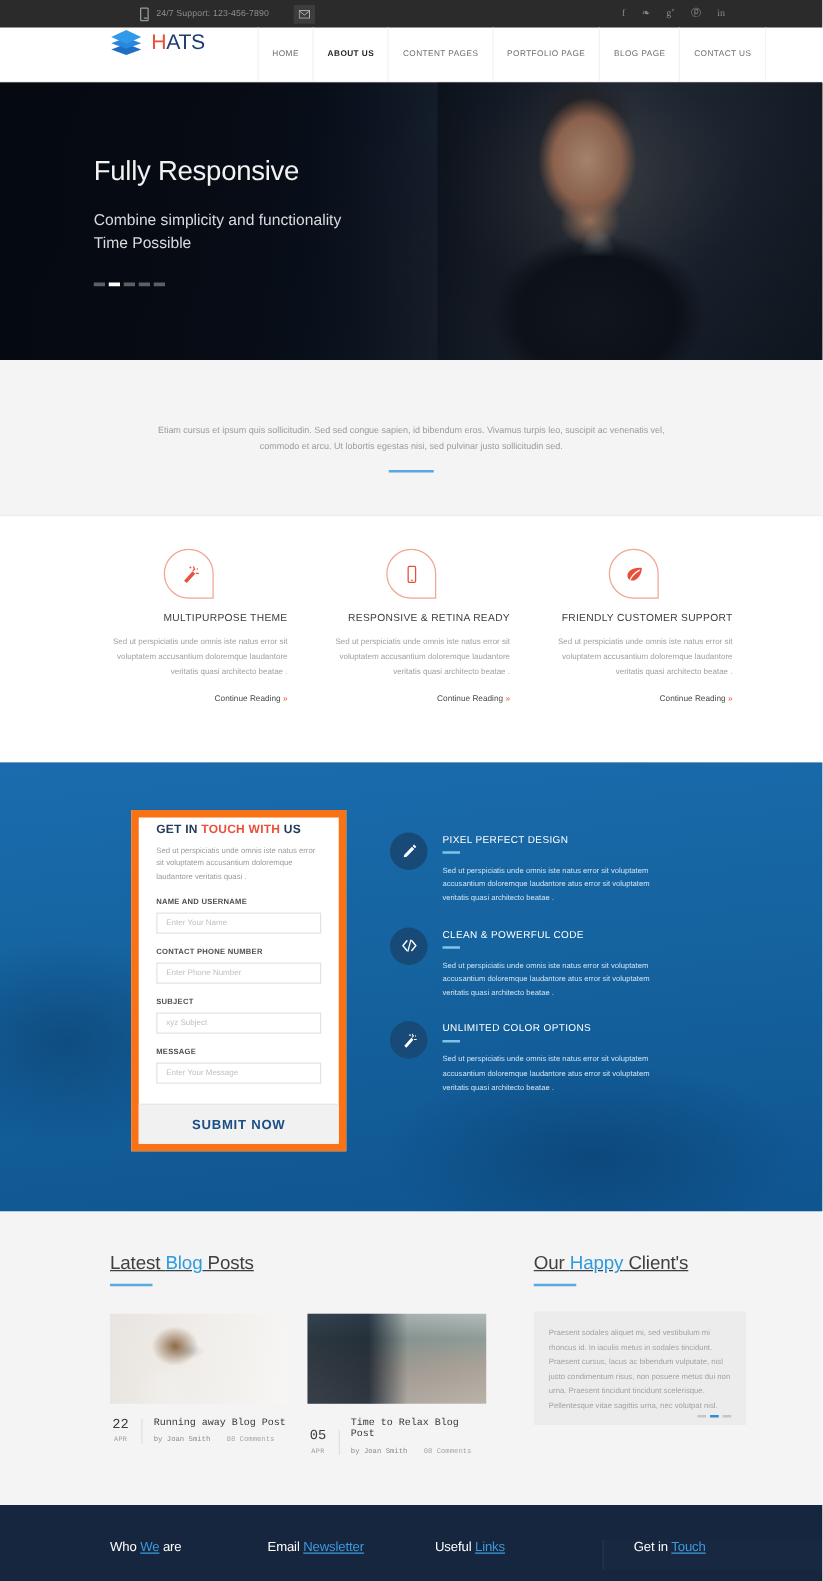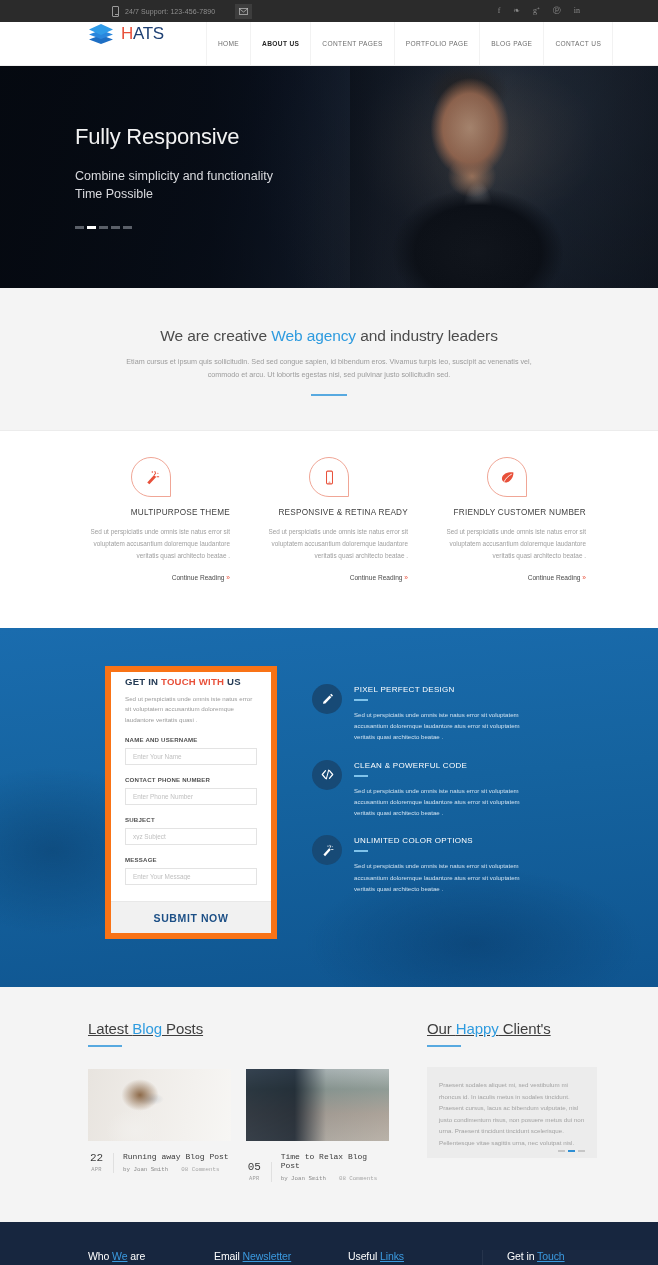--- a/index.html
+++ b/index.html
@@ -469,21 +469,20 @@
         <i></i>
         <i class="on"></i>
         <i></i>
         <i></i>
         <i></i>
       </div>
     </div>
   </div>
 
   <div class="intro">
-    <h2><span>We are creative </span><b>Web agency</b><span> and industry leaders</span></h2>
     <p>Etiam cursus et ipsum quis sollicitudin. Sed sed congue sapien, id bibendum eros. Vivamus turpis leo, suscipit ac venenatis vel, commodo et arcu. Ut lobortis egestas nisi, sed pulvinar justo sollicitudin sed.</p>
     <div class="rule"></div>
   </div>
 
   <div class="features">
     <div class="feat">
       <div class="feat-ic">
         <svg viewBox="0 0 20 20">
             <path d="M5 16 L13 7 L15.5 9.5 L7.5 18 Z" fill="#e8503a"></path>
             <path d="M13.5 6.5 L15 5 M16.5 9 L18.5 9 M14 3 L14.6 4.6" stroke="#e8503a" stroke-width="1.2" fill="none" stroke-linecap="round"></path>
@@ -506,21 +505,21 @@
       <p>Sed ut perspiciatis unde omnis iste natus error sit voluptatem accusantium doloremque laudantore veritatis quasi architecto beatae .</p>
       <a><span>Continue Reading</span> <em>»</em></a>
     </div>
     <div class="feat">
       <div class="feat-ic">
         <svg viewBox="0 0 20 20">
             <path d="M17 4 C9 3 3 7 3.5 12 C4 16 9 17 12.5 14 C16 11 17 7.5 17 4 Z" fill="#e8503a"></path>
             <path d="M15 6 C11 8 8 11 6 15" stroke="#fff" stroke-width="1.1" fill="none"></path>
           </svg>
       </div>
-      <h3>FRIENDLY CUSTOMER NUMBER</h3>
+      <h3>FRIENDLY CUSTOMER SUPPORT</h3>
       <p>Sed ut perspiciatis unde omnis iste natus error sit voluptatem accusantium doloremque laudantore veritatis quasi architecto beatae .</p>
       <a><span>Continue Reading</span> <em>»</em></a>
     </div>
   </div>
 
   <div class="blue">
     <div class="blue-bg"></div>
     <div class="blue-inner">
 
       <div class="cform">

